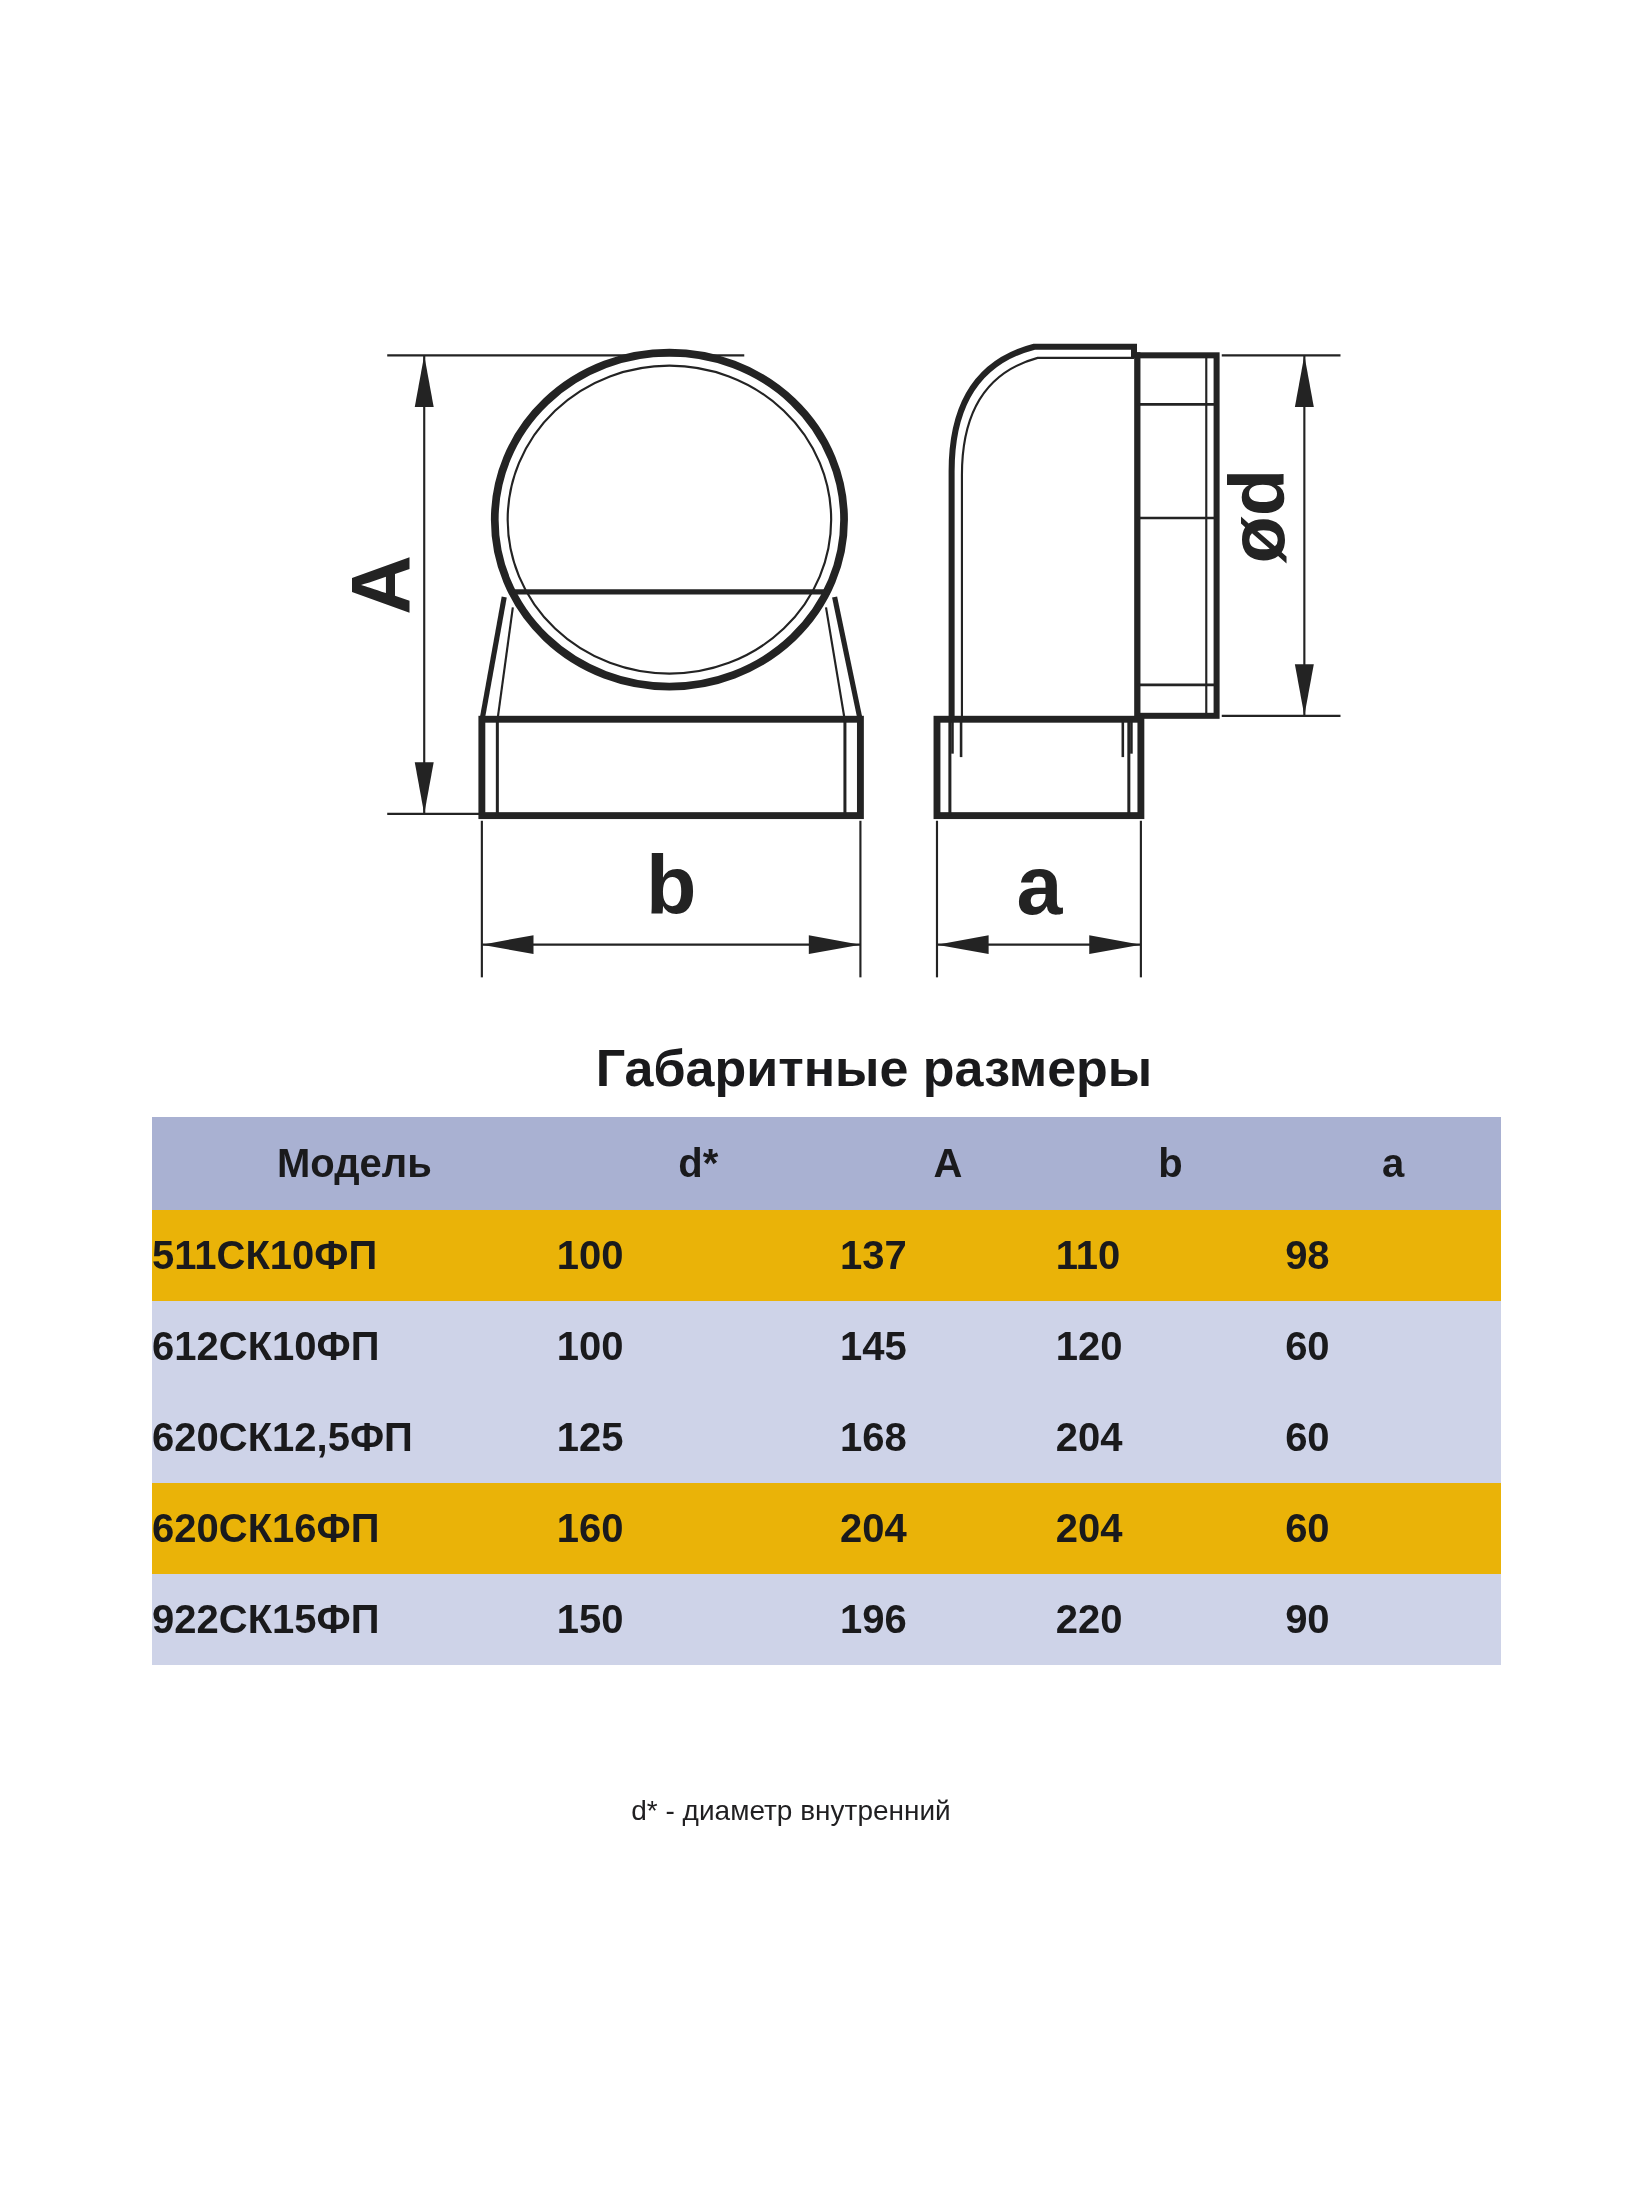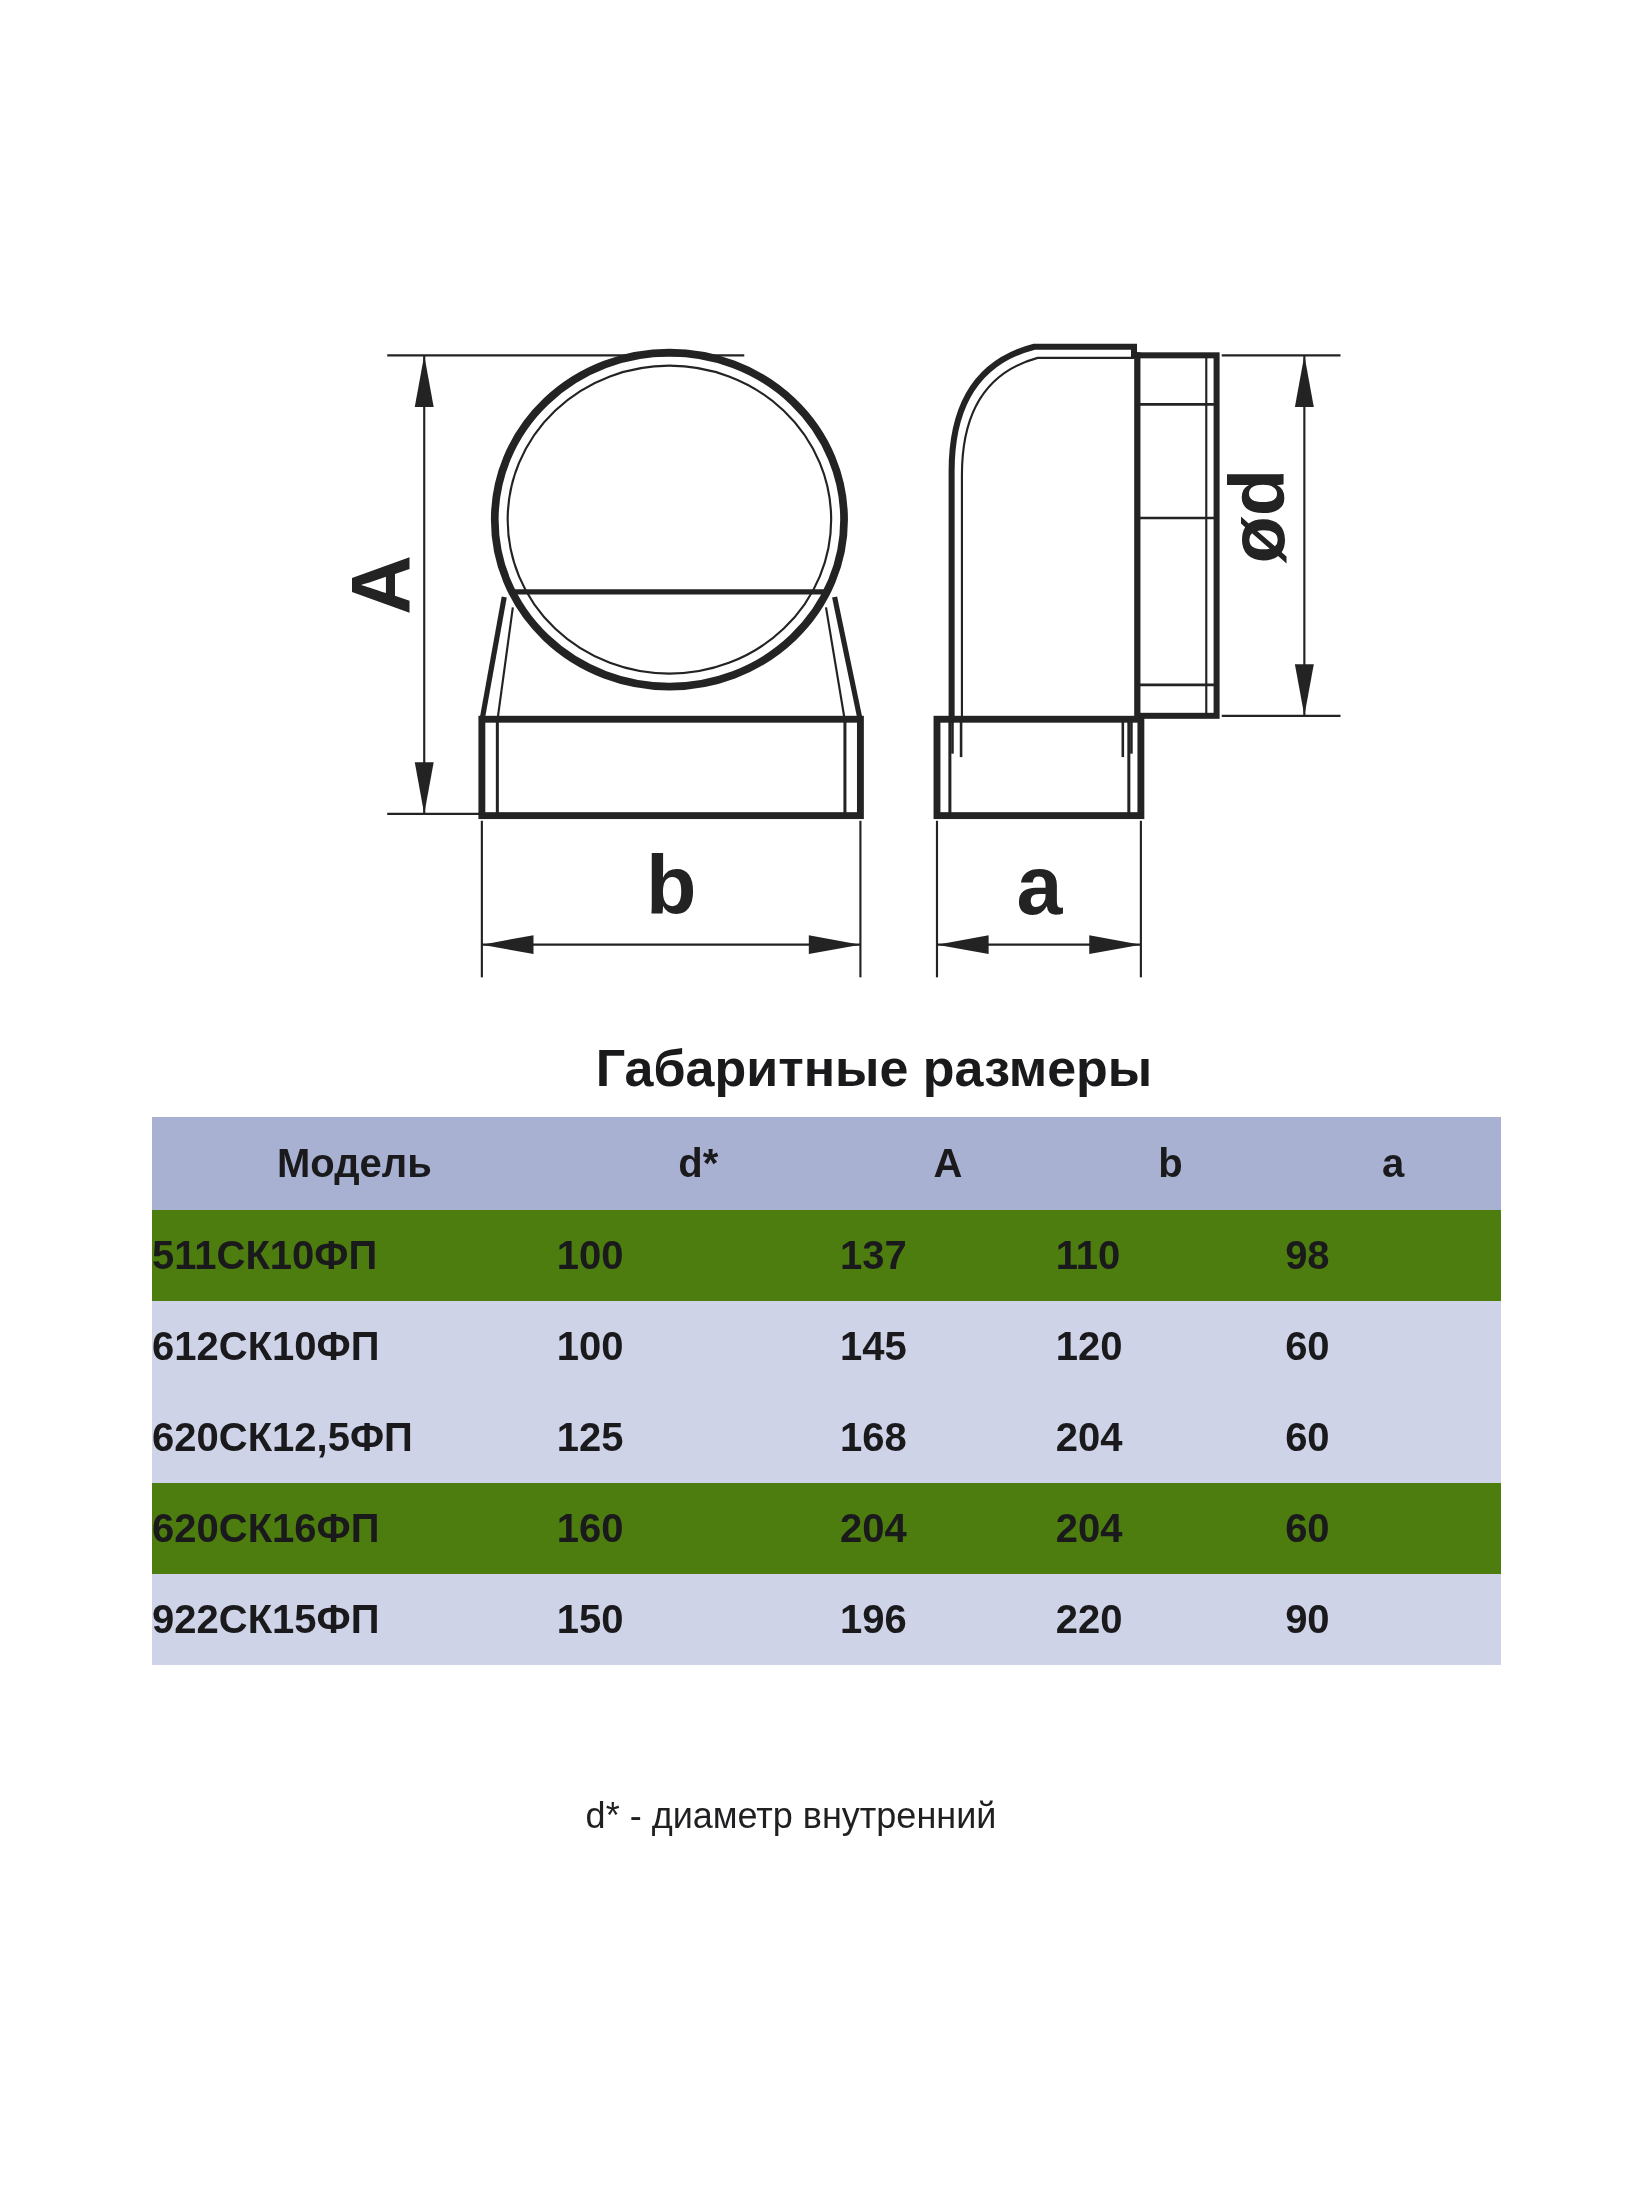--- a/index.html
+++ b/index.html
@@ -16,25 +16,25 @@
     letter-spacing:0px;
     padding-left:48px;
   }
   .table-wrap{position:absolute;left:152px;top:1117px;width:1349px;}
   table{width:100%;border-collapse:collapse;table-layout:fixed;}
   th,td{
     vertical-align:middle;padding:0;
     font-size:40px;font-weight:bold;color:var(--ink);
   }
   thead tr{height:93px;background:var(--header-bg);}
-  tbody tr{height:91px;background:#4d7c0f;}
+  tbody tr{height:91px;background:#eab308;}
   tbody tr.band{background:var(--band-bg);padding-left:20px;}
   .footnote{
     position:absolute;left:0;top:1795px;width:1582px;
-    text-align:center;font-size:36px;font-weight:500;color:#201f21;
+    text-align:center;font-size:28px;font-weight:500;color:#201f21;
   }
 </style>
 </head>
 <body style="--header-bg: #a9b1d2; --band-bg: #ced3e8; --ink: #1a1a1c;">
 
 <div class="drawing-wrap">
   <svg width="1652" height="998" viewBox="0 0 1920 1160" xmlns="http://www.w3.org/2000/svg">
     <g stroke="#232323" fill="none" stroke-linecap="butt">
 
       <g>

